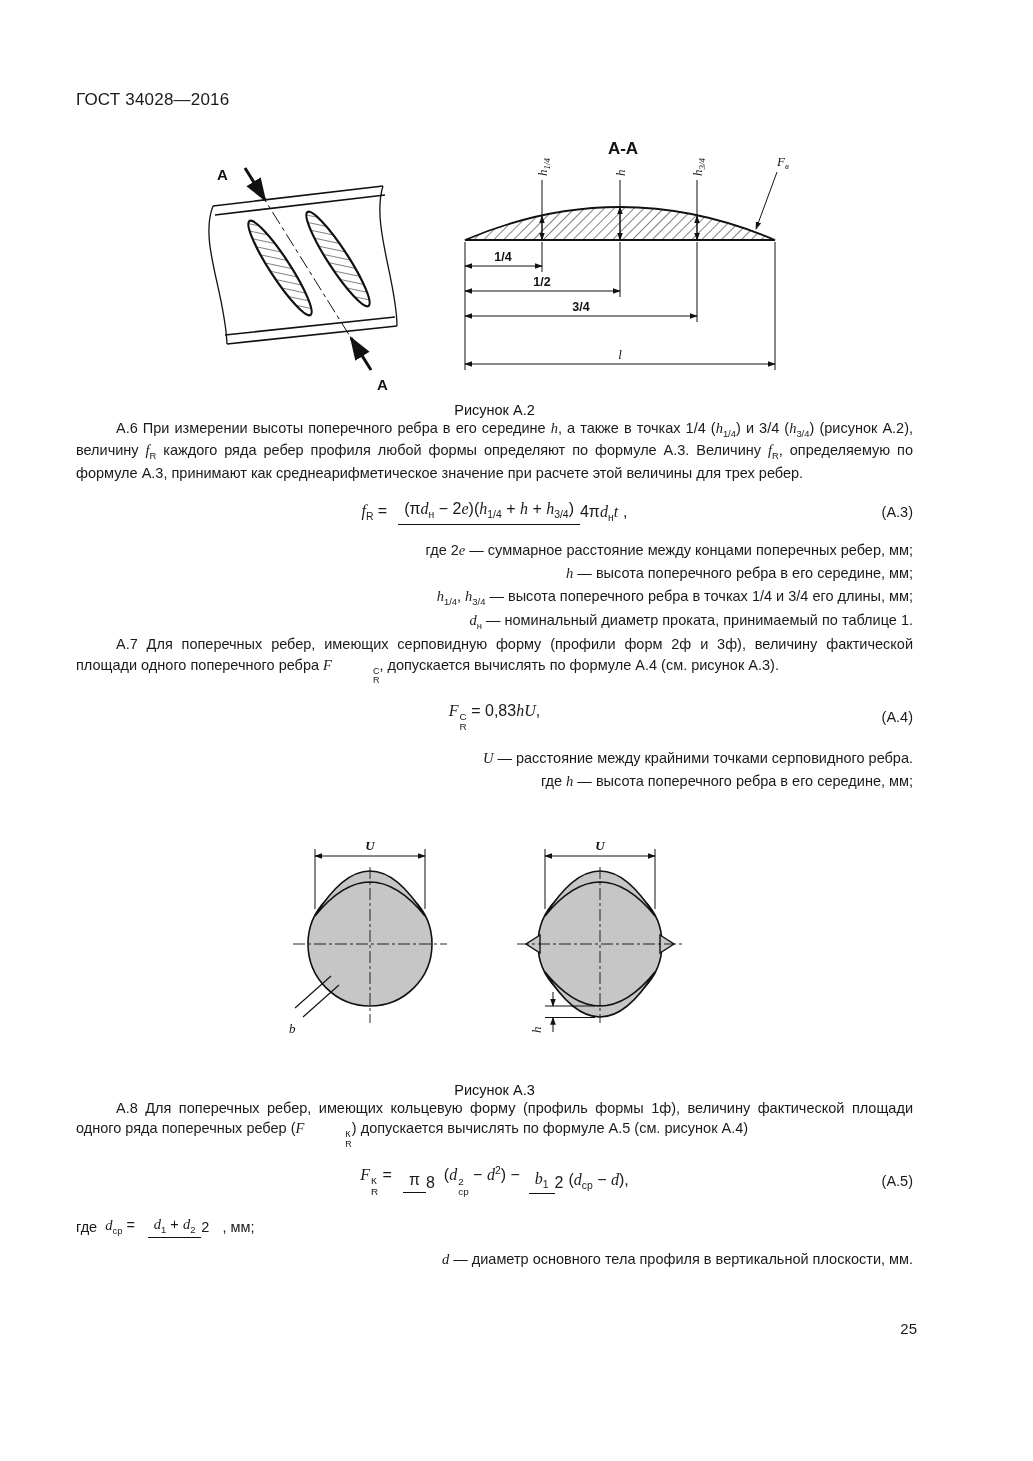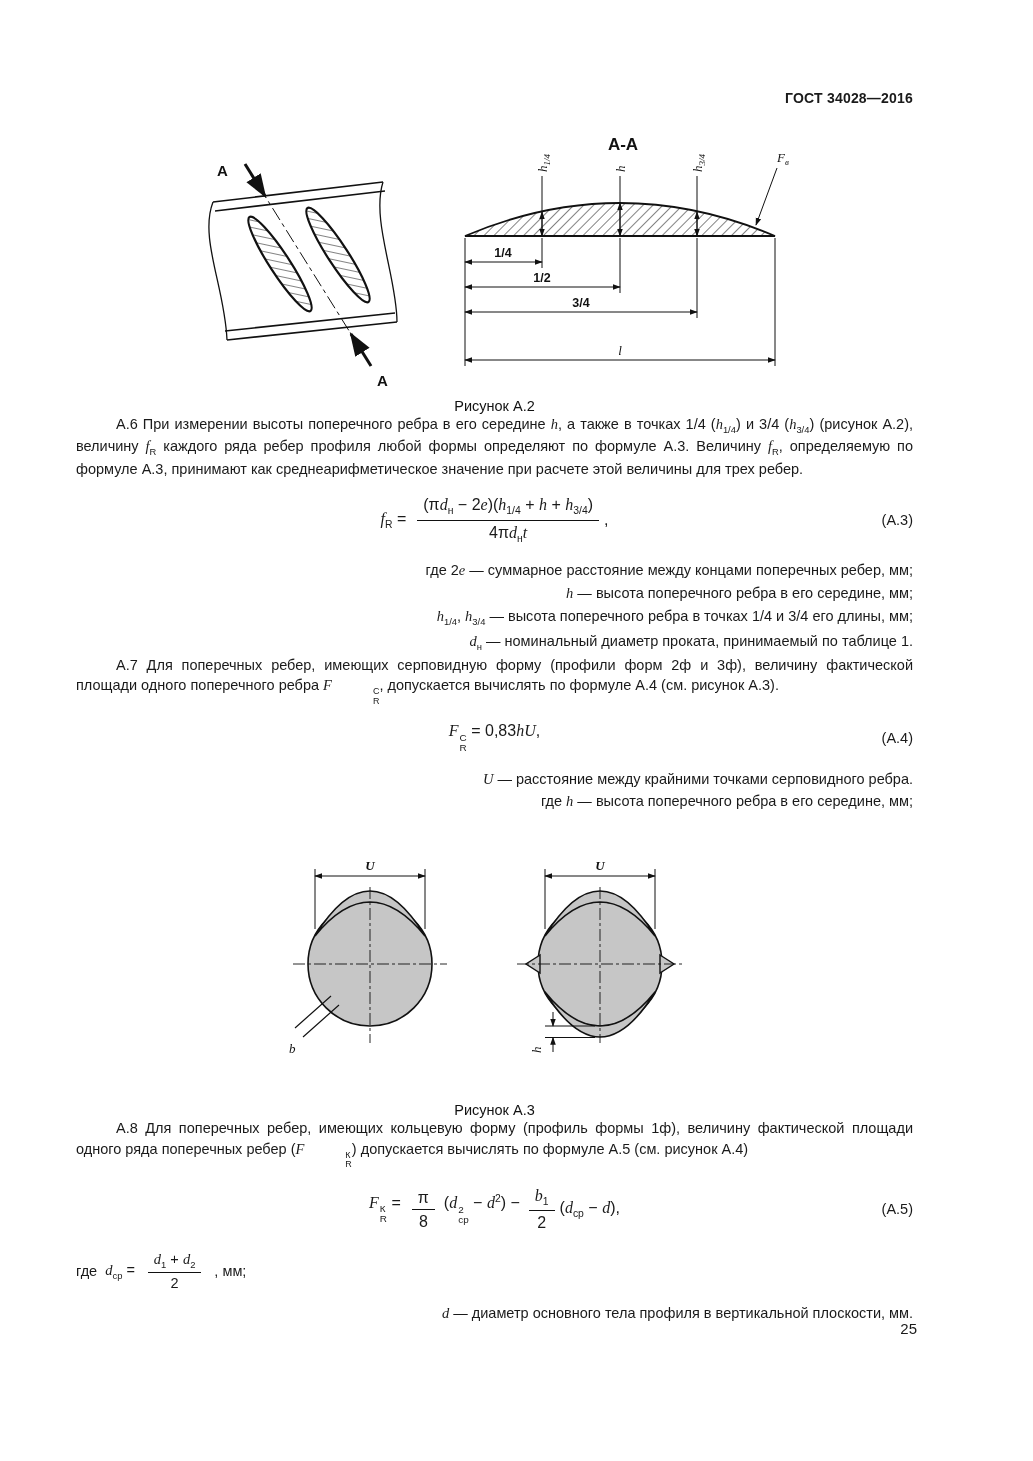--- a/index.html
+++ b/index.html
@@ -1,40 +1,40 @@
 <!DOCTYPE html>
 <html><head>
 <meta charset="utf-8">
 <style>
   html,body{margin:0;padding:0;background:#e8e8e8;}
   body{font-family:"Liberation Sans",sans-serif;color:#1a1a1a;}
   .page{position:relative;width:1033px;height:1461px;background:#ffffff;margin:0 auto;overflow:hidden;}
   .content{padding:90px 120px 0 76px;}
-  .doc-header{text-align:right;font-weight:bold;font-size:14px;letter-spacing:.2px;}
+  .doc-header{font-weight:normal;font-size:17px;letter-spacing:.2px;}
   figure{margin:0;text-align:center;}
   .fig-a2{margin-top:22px;}
   .fig-a3{margin-top:16px;}
   figcaption{font-size:14.5px;margin-top:4px;color:#111;}
   p.para{font-size:14.5px;line-height:1.42;text-align:justify;text-indent:40px;margin:0;}
   .p-a6{margin-top:24px;}
   .p-a7{margin-top:12px;}
   .p-a71{margin-top:26px;}
   .p-a8{margin-top:8px;}
   sub,sup{font-size:0.65em;}
   i{font-family:"Liberation Serif",serif;font-style:italic;}
   
   .ss{display:inline-flex;flex-direction:column;justify-content:center;vertical-align:-0.45em;
       font-size:0.62em;line-height:1.05;margin-left:1px;}
   .ss sup,.ss sub{display:block;font-size:inherit;position:static;}
   
   .formula-row{position:relative;display:flex;justify-content:center;align-items:center;
       font-size:16px;margin:16px 0 14px 0;}
   .formula-row .f-tag{position:absolute;right:0;top:50%;transform:translateY(-50%);
       font-size:14.5px;font-style:normal;}
-  .frac{display:inline-flex;flex-direction:column;align-items:center;text-align:center;
+  .frac{display:inline-flex;flex-direction:row;align-items:center;text-align:center;
       vertical-align:middle;margin:0 5px;}
   .frac .num{border-bottom:1.3px solid #111;padding:0 6px 2px 6px;line-height:1.2;}
   .frac .den{padding-top:2px;line-height:1.2;}
   .f-lhs{margin-right:6px;}
   .f-mid{margin:0 4px;}
   
   .defs{font-size:14.5px;line-height:1.58;margin-top:10px;}
   .def-line{text-align:right;}
   .ind1{padding-left:20px;}
   .ind2{padding-left:46px;}

